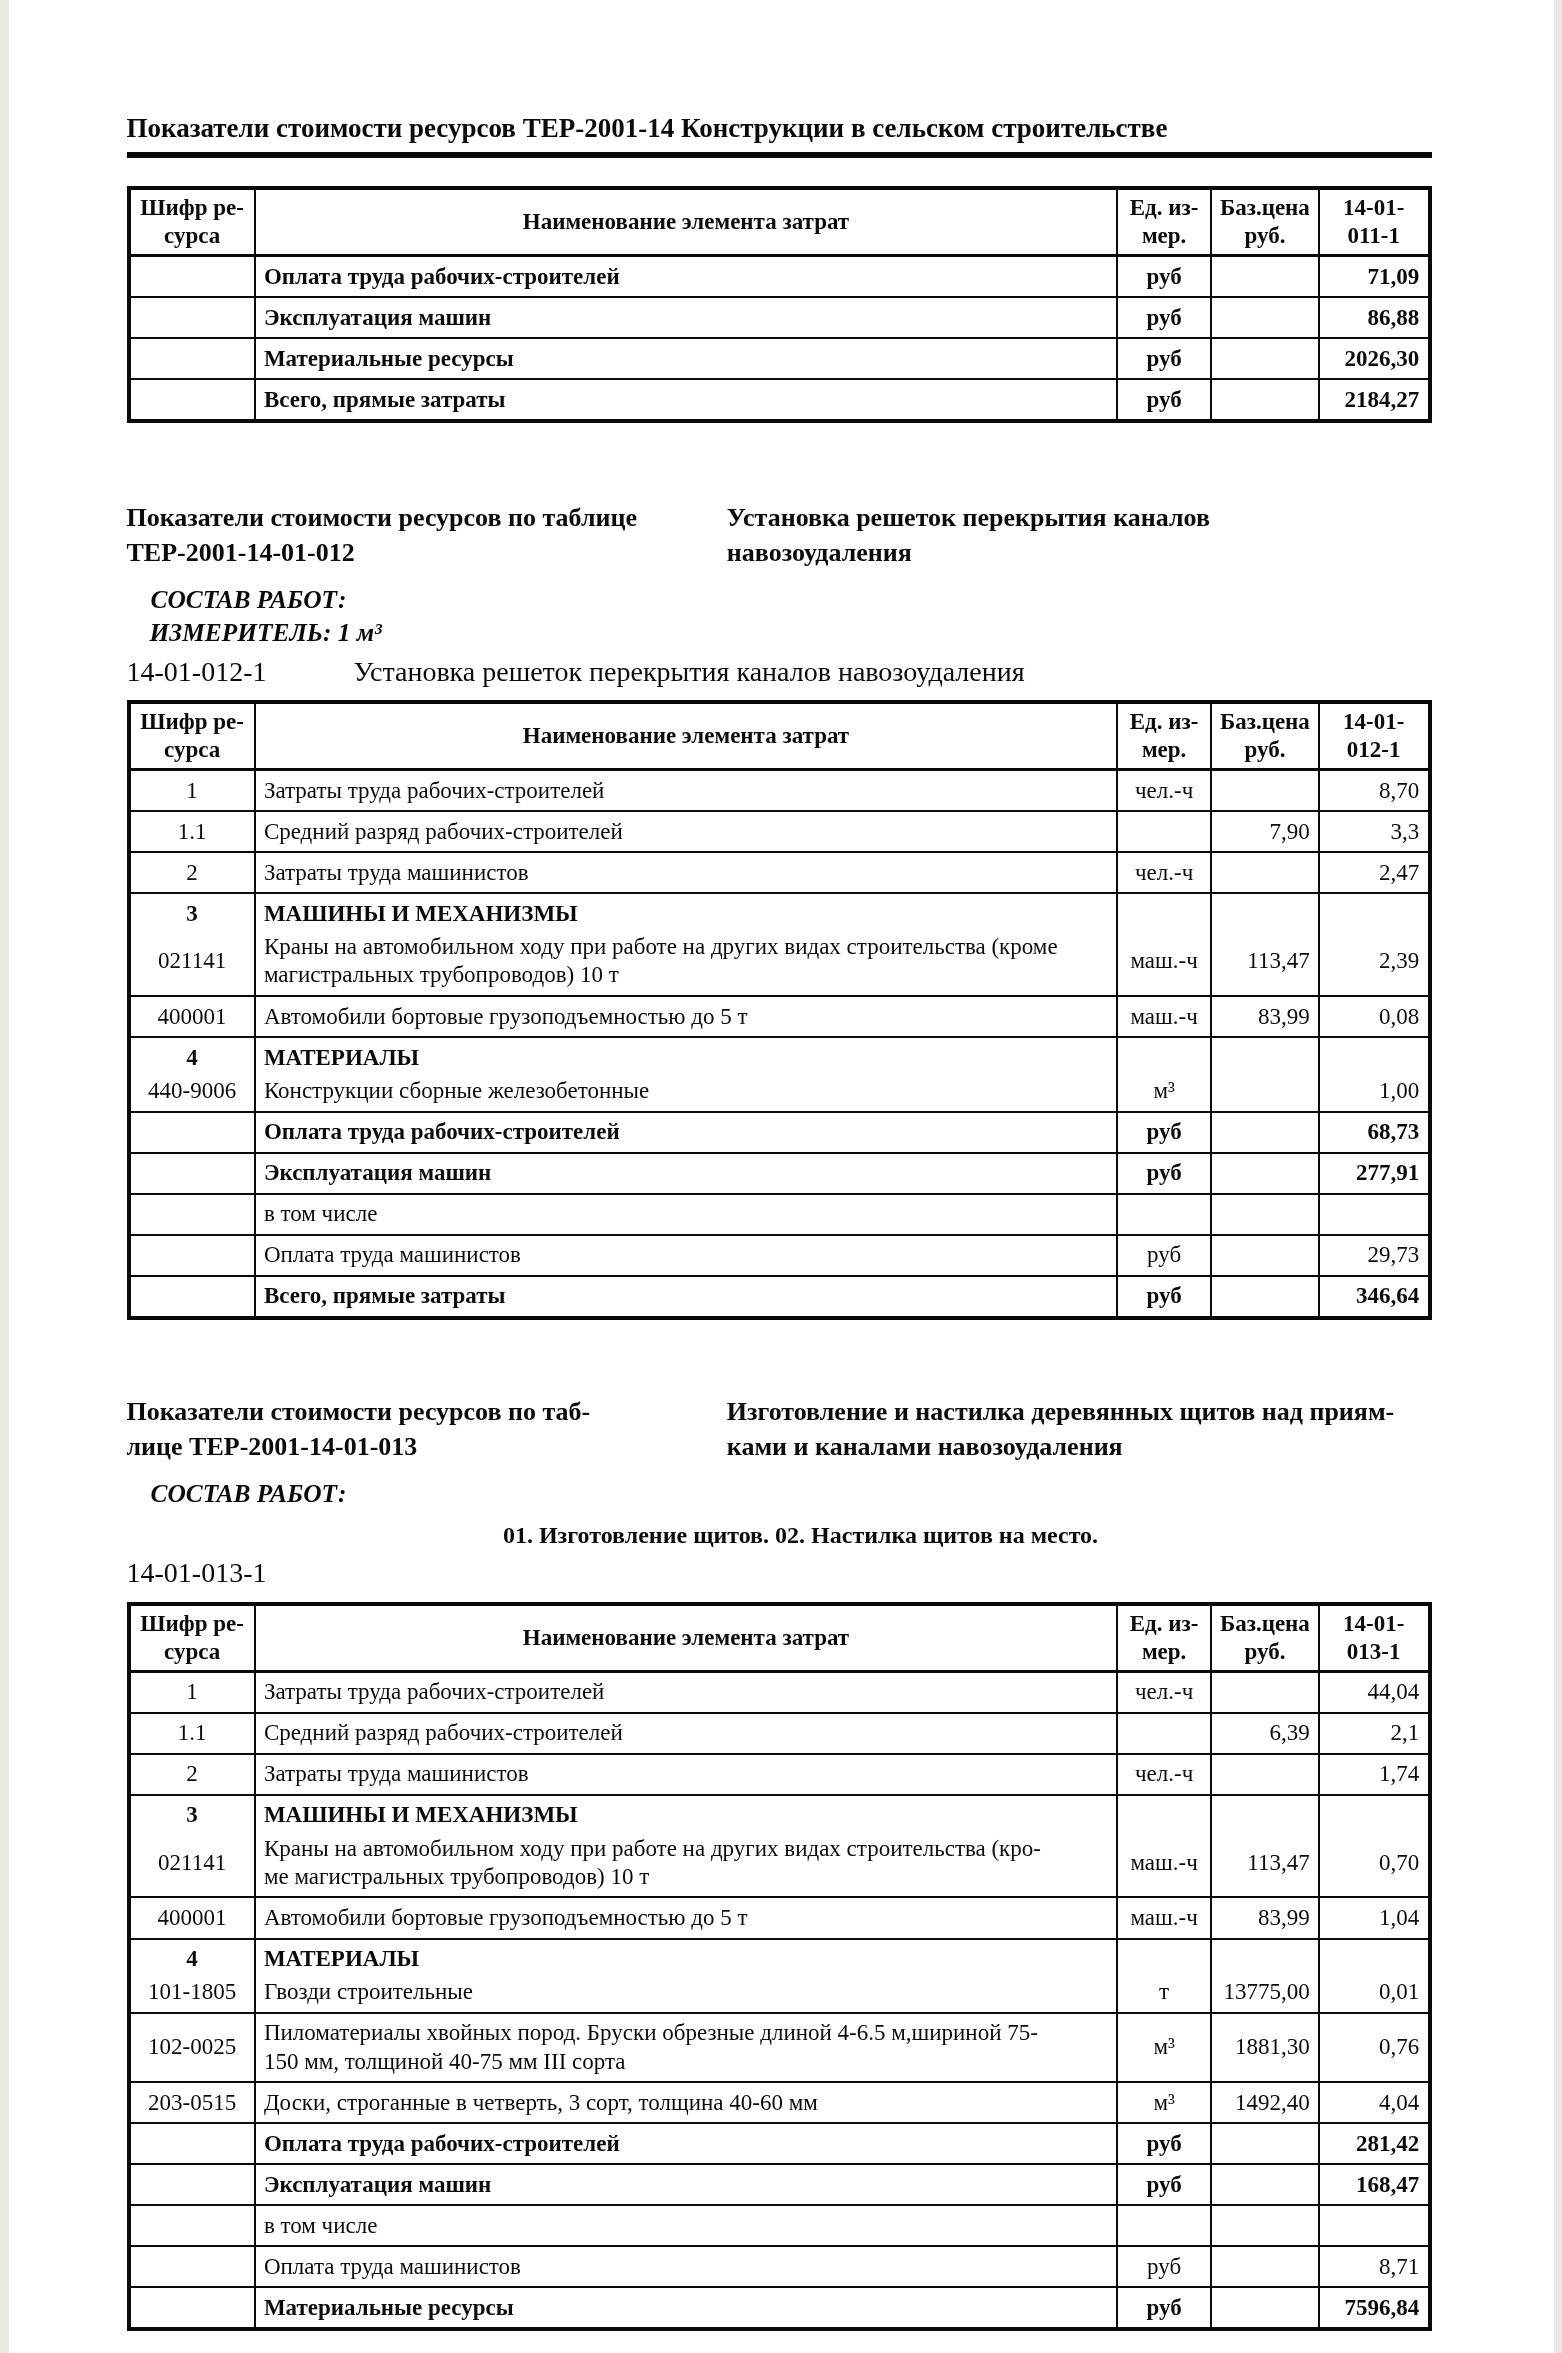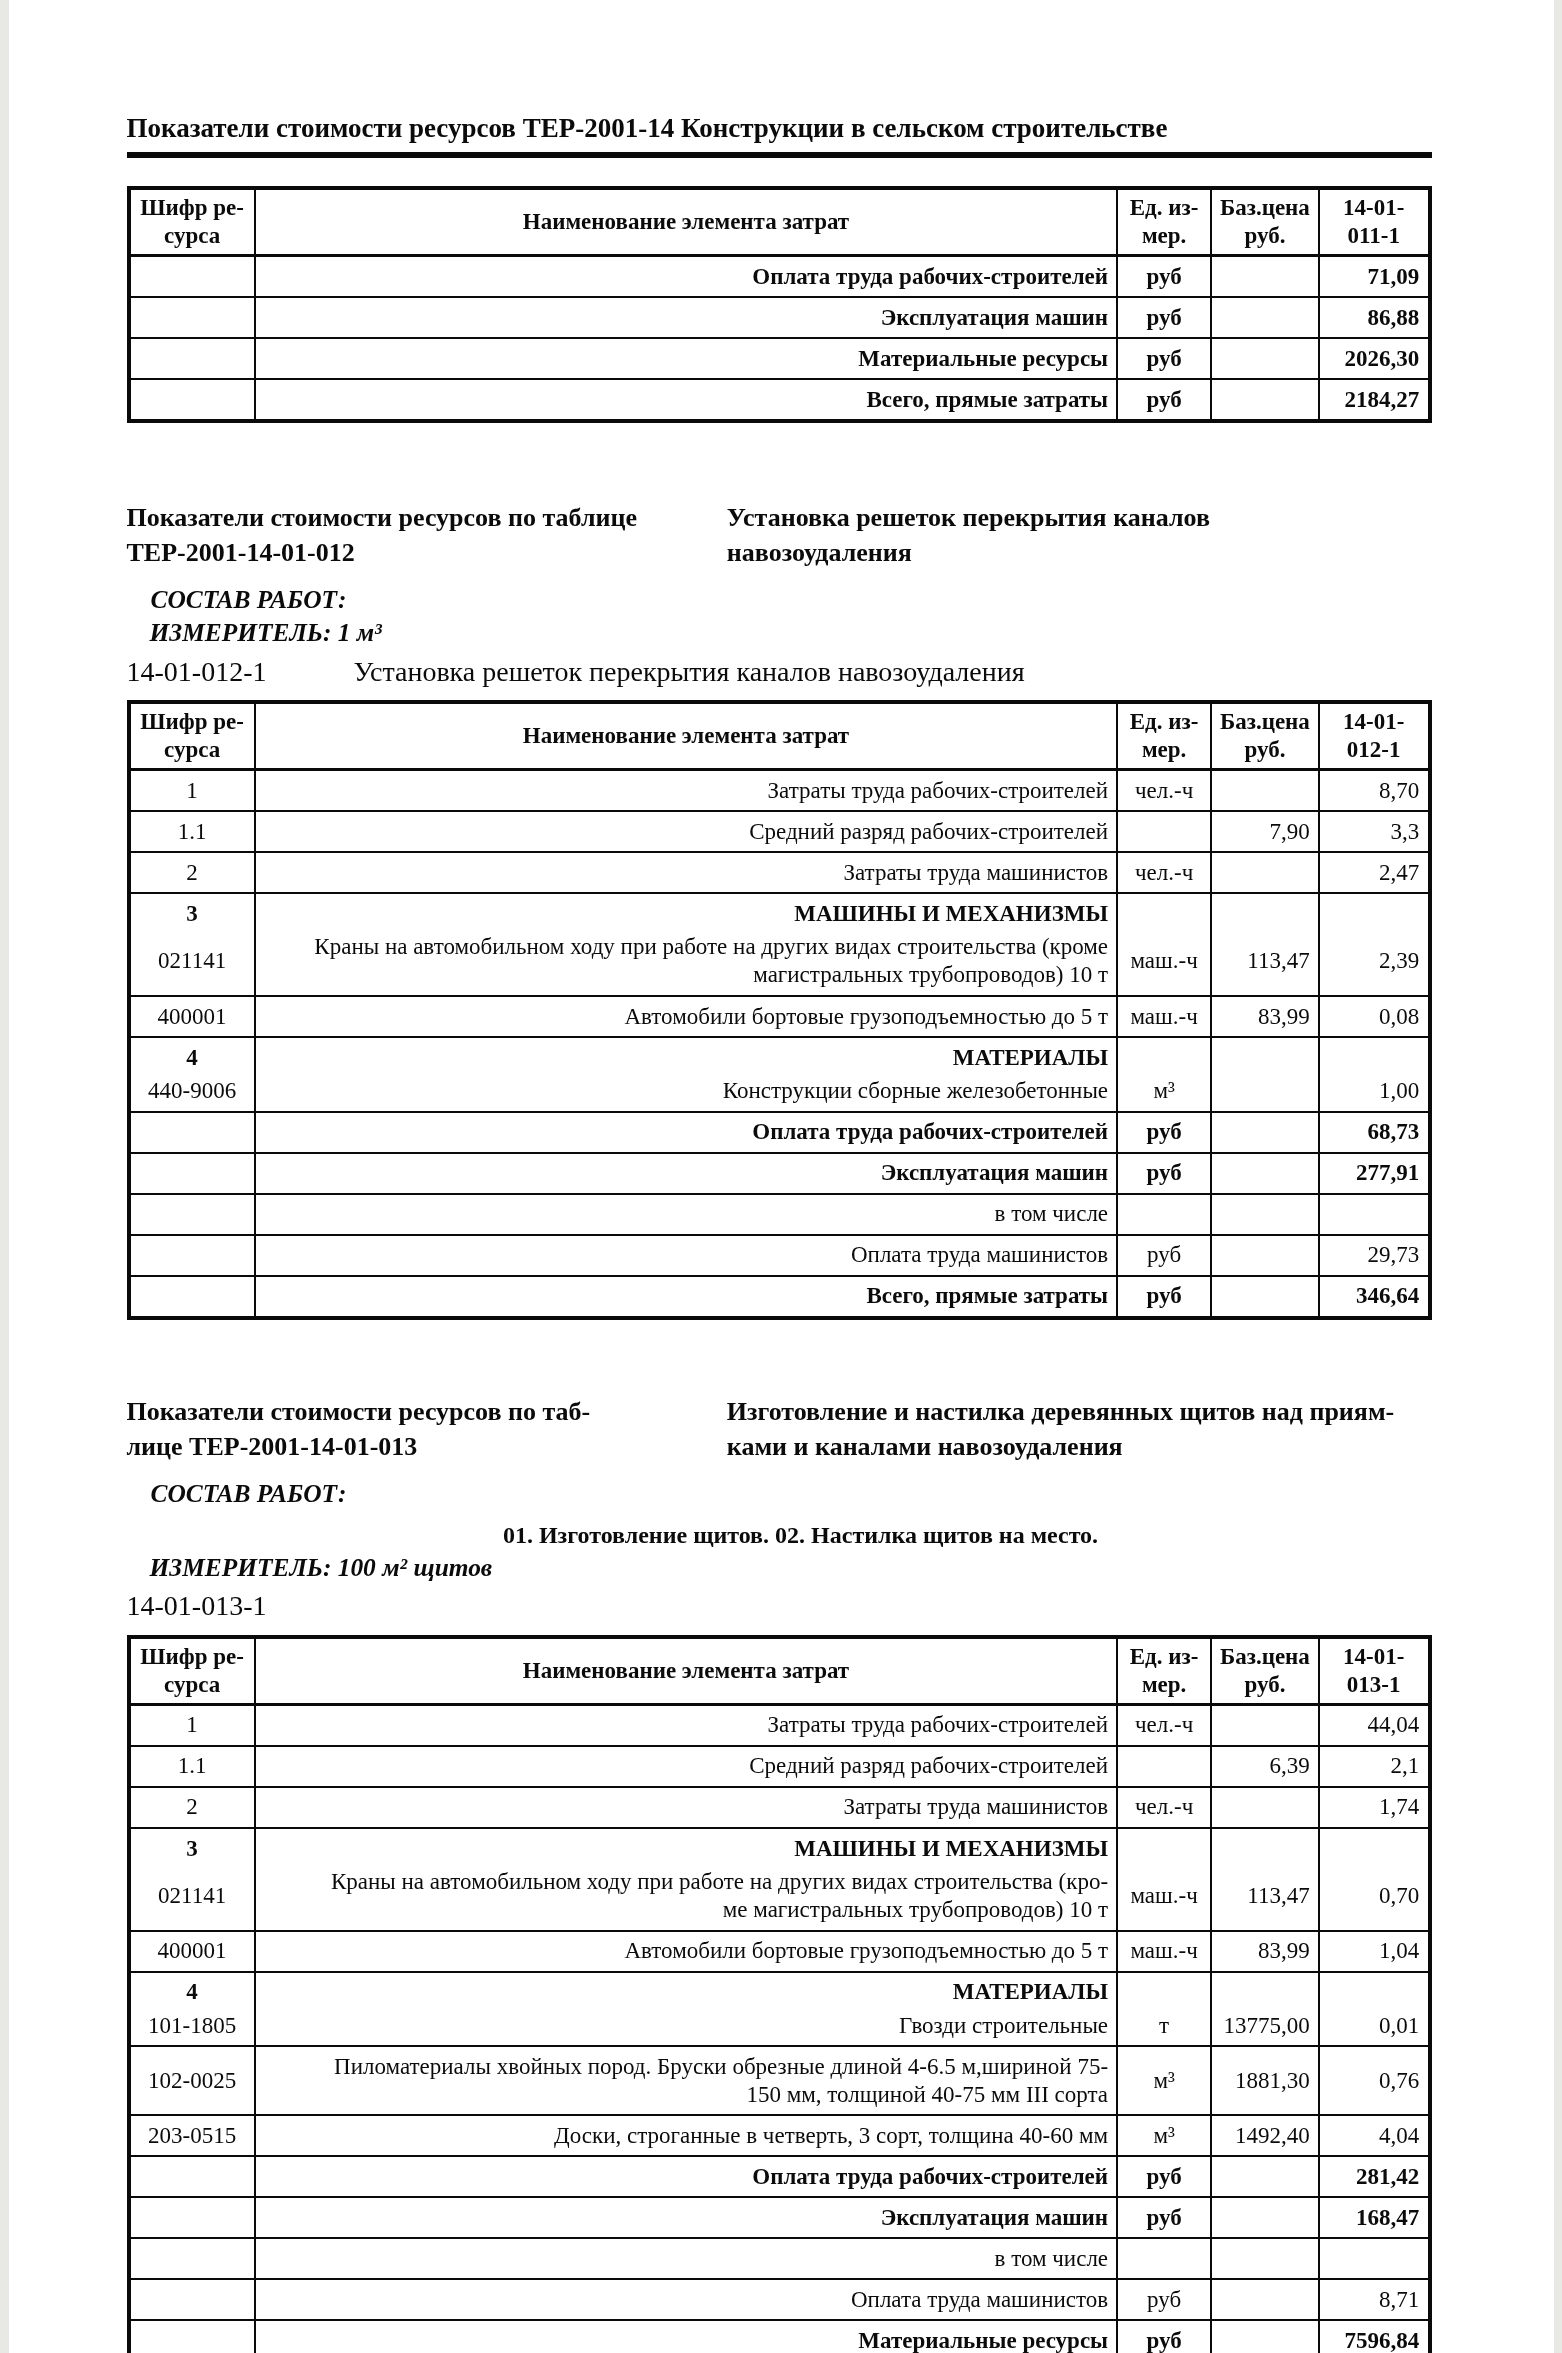--- a/index.html
+++ b/index.html
@@ -41,21 +41,21 @@
     overflow: hidden;
   }
   table.doc-table thead th {
     font-weight: 700;
     text-align: center;
     border-bottom-width: 3.4px;
     padding: 4.1px 2.7px;
   }
   .pre { white-space: pre-line; }
   td.col-code { text-align: center; white-space: pre-line; }
-  td.col-name { text-align: right; white-space: pre-line; }
+  td.col-name { text-align: left; white-space: pre-line; }
   td.col-unit { text-align: center; }
   td.col-price { text-align: right; padding-right: 9.6px; }
   td.col-qty  { text-align: right; padding-right: 9.6px; }
   tr.bold td { font-weight: 700; }
   tr.section td { font-weight: 700; border-bottom-width: 0; padding-bottom: 2.7px; }
   tr.merged td { border-top-width: 0; padding-top: 2.7px; }
 
   .tbl-1 { margin-top: 27.5px; }
   .tbl-2 { margin-top: 12.4px; }
   .tbl-3 { margin-top: 12.4px; }
@@ -284,21 +284,20 @@
     </table>
 
     <div class="section-head sec3-head">
       <div>Показатели стоимости ресурсов по таб-
 лице ТЕР-2001-14-01-013</div>
       <div>Изготовление и настилка деревянных щитов над приям-
 ками и каналами навозоудаления</div>
     </div>
     <div class="sostav">СОСТАВ РАБОТ:</div>
     <div class="works">01. Изготовление щитов. 02. Настилка щитов на место.</div>
-    <div class="izmeritel">ИЗМЕРИТЕЛЬ: 100 м² щитов</div>
     <div class="variant">
       <span class="v-code">14-01-013-1</span>
     </div>
 
     <table class="doc-table tbl-3">
       <colgroup>
         <col style="width:9.7%">
           <col style="width:66.3%">
           <col style="width:7.2%">
           <col style="width:8.3%">

